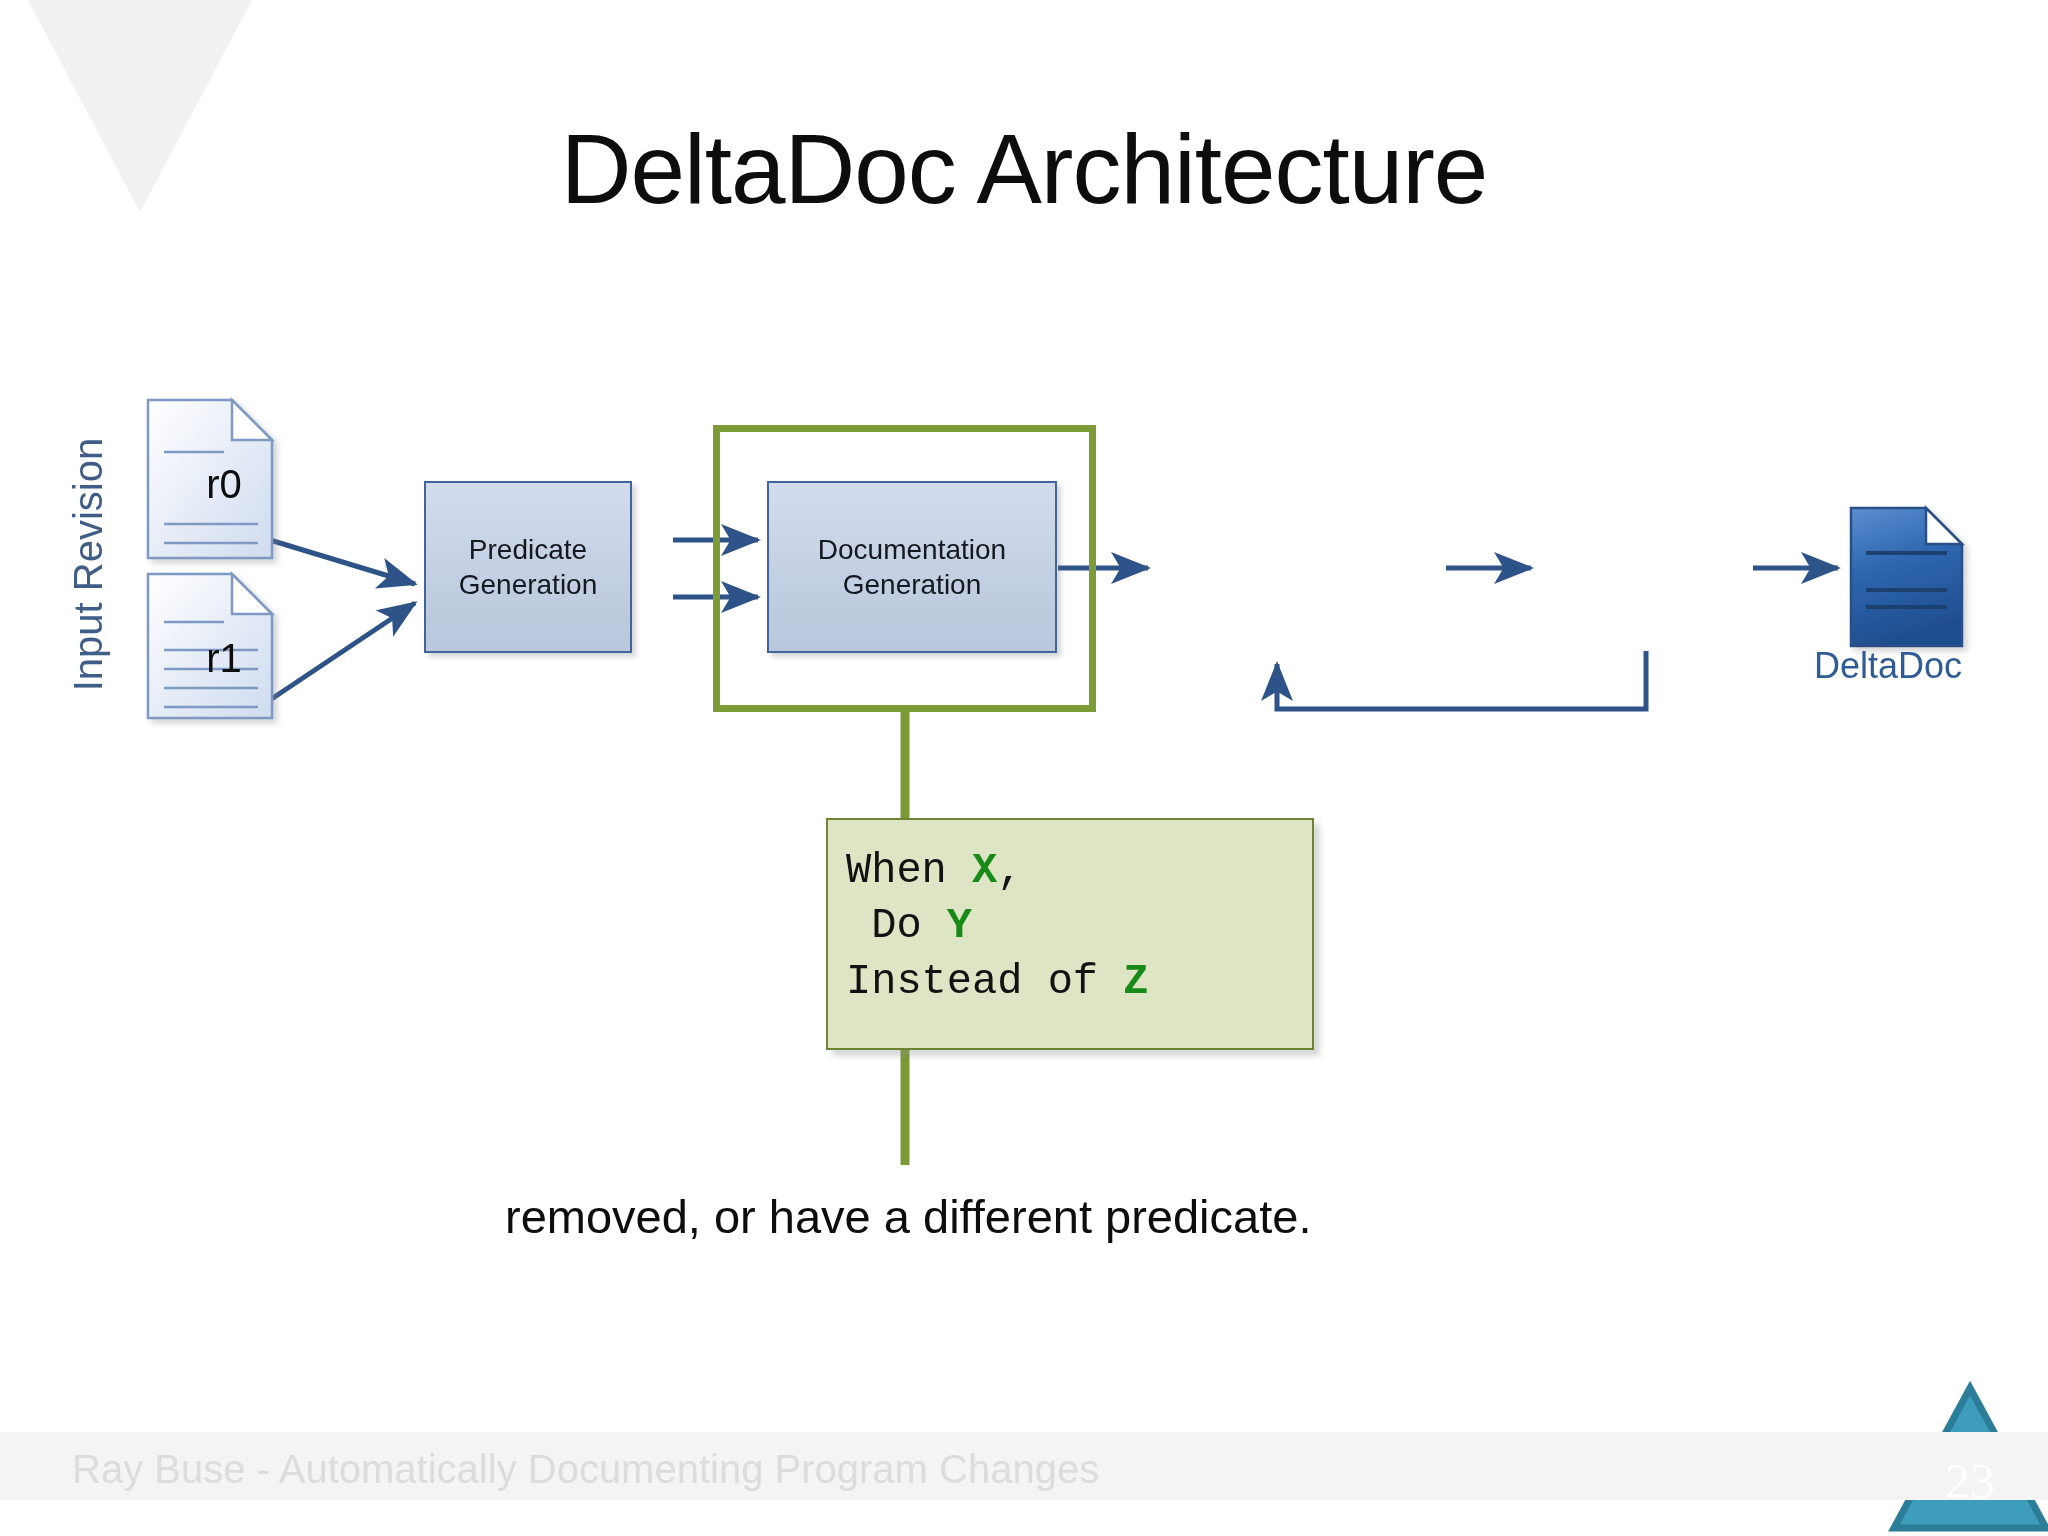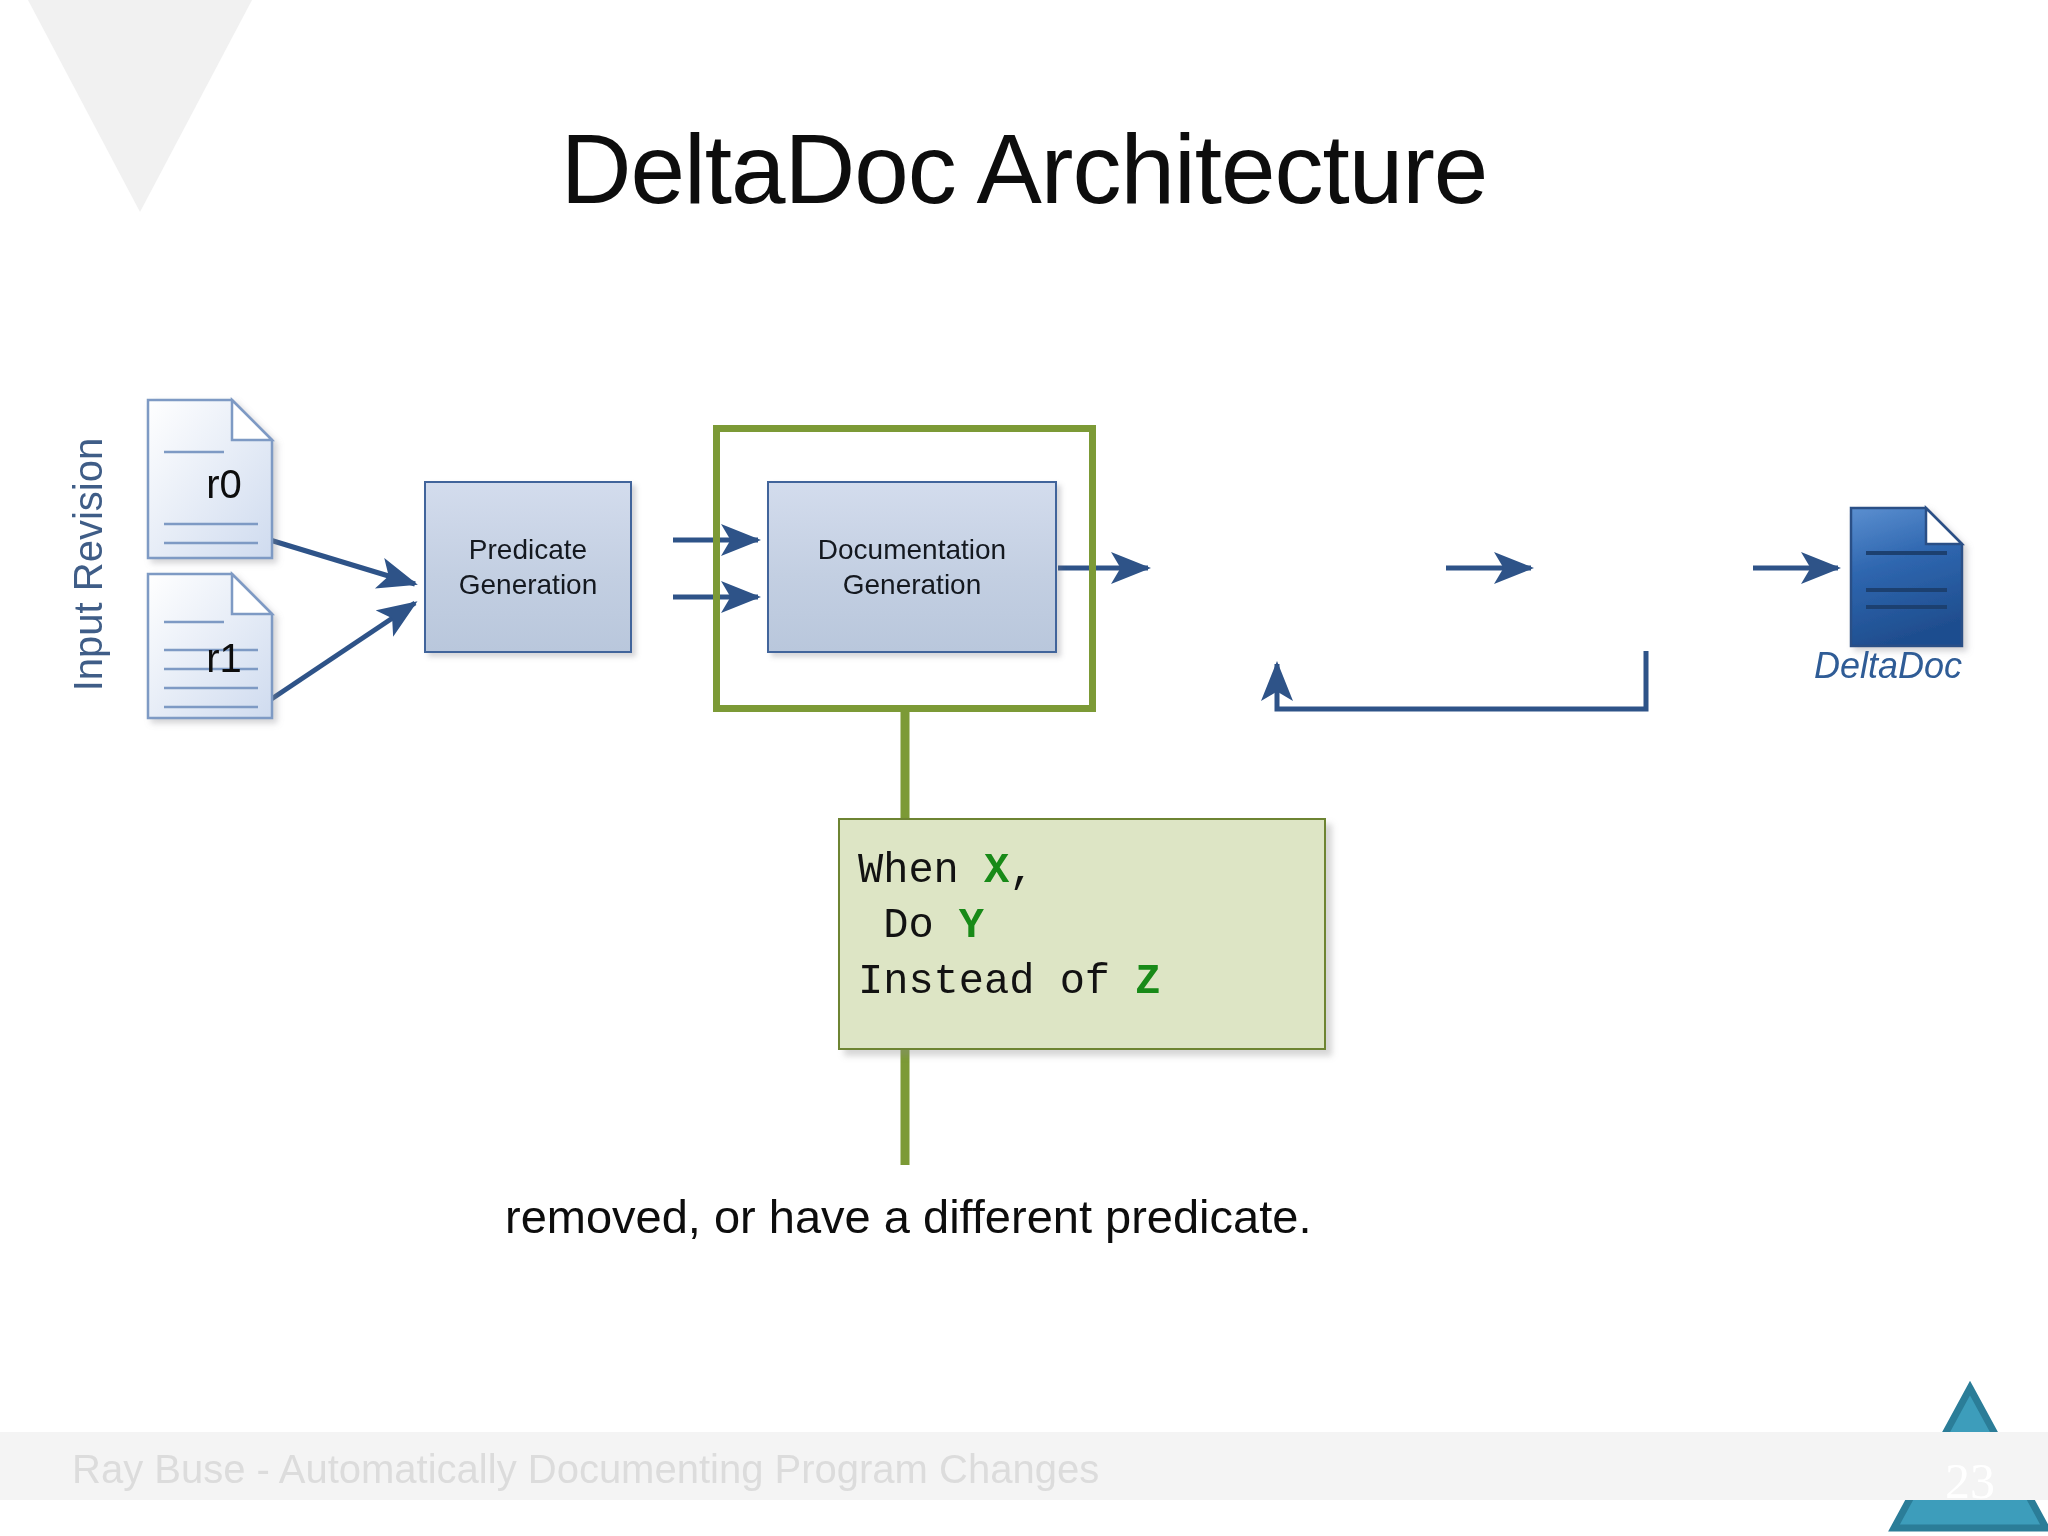--- a/index.html
+++ b/index.html
@@ -82,21 +82,20 @@
   #doc-r1-label { left: 148px; top: 636px; width: 116px; }
   #deltadoc-label {
     position: absolute;
     left: 1778px;
     top: 645px;
     width: 220px;
     text-align: center;
     font-size: 36px;
     color: #2f5c96;
     font-family: "Liberation Sans", sans-serif;
-    font-style: italic;
   }
 
   
   .process-box {
     position: absolute;
     box-sizing: border-box;
     background: linear-gradient(180deg, #d3dced 0%, #c3cfe2 55%, #b9c7dc 100%);
     border: 2px solid #41649b;
     box-shadow: 4px 4px 5px rgba(120,120,130,0.30);
     display: flex;
@@ -135,21 +134,20 @@
     box-sizing: border-box;
     background: #dde5c5;
     border: 2px solid #6d8432;
     box-shadow: 6px 6px 6px rgba(140,140,140,0.35);
     padding: 24px 9px 0 18px;
     font-family: "Liberation Mono", monospace;
     font-size: 42px;
     line-height: 1.32;
     color: #121212;
     white-space: pre;
-    margin-left: 12px;
   }
   .callout-var {
     color: #188a18;
     font-weight: bold;
   }
 
   
   #caption {
     position: absolute;
     left: 505px;

